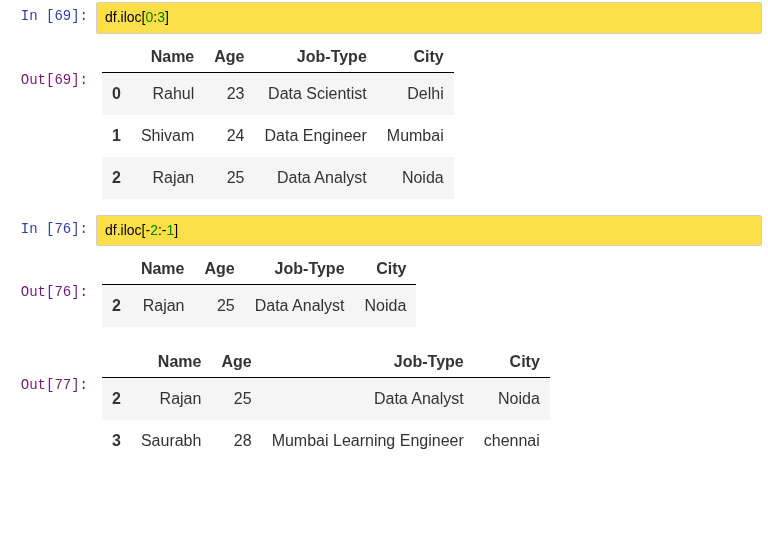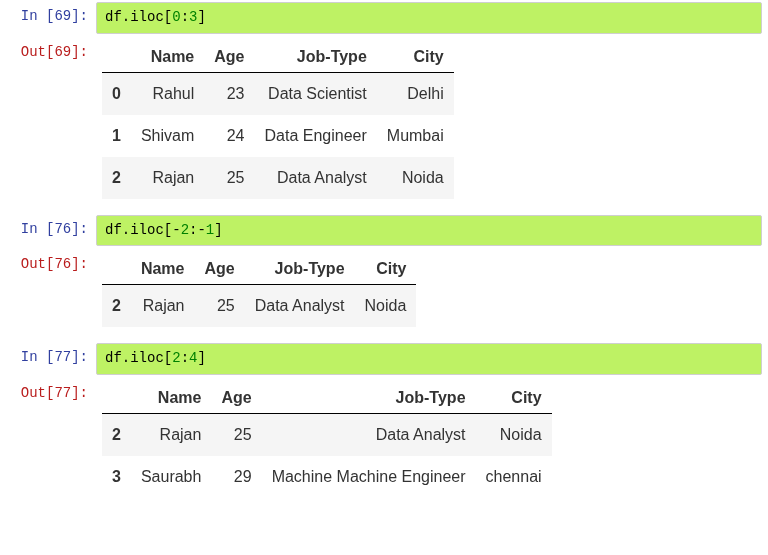--- a/index.html
+++ b/index.html
@@ -21,28 +21,28 @@
     min-width: 92px;
     text-align: right;
     font-family: Liberation Mono, monospace;
     font-size: 14px;
     padding: 6px 8px 0 0;
     line-height: 1.25;
     box-sizing: border-box;
     white-space: pre;
   }
   .in-prompt  { color: #303F9F; }
-  .out-prompt { color: #b91c1c; }
+  .out-prompt { color: #701a75; margin-top: 28px; }
   .input-area {
     flex: 1;
     border: 1px solid #cfcfcf;
-    background: #bef264;
+    background: #fde047;
     border-radius: 2px;
     padding: 6px 8px;
-    font-family: Liberation Mono, monospace;
+    font-family: Liberation Sans, sans-serif;
     font-size: 14px;
     line-height: 1.25;
     white-space: pre;
     overflow-x: auto;
     margin-right: 6px;
   }
   .code-plain  { color: #000; }
   .code-num    { color: #008000; }  
 
   .output-area {
@@ -146,24 +146,20 @@
               <td>Rajan</td>
               <td>25</td>
               <td>Data Analyst</td>
               <td>Noida</td>
             </tr>
           </tbody>
         </table>
       </div>
     </div>
     <div class="cell">
-      <div class="prompt in-prompt">In [77]:</div>
-      <div class="input-area"><span class="code-plain">df</span><span class="code-plain">.</span><span class="code-plain">iloc</span><span class="code-plain">[</span><span class="code-num">2</span><span class="code-plain">:</span><span class="code-num">4</span><span class="code-plain">]</span></div>
-    </div>
-    <div class="cell">
       <div class="prompt out-prompt">Out[77]:</div>
       <div class="output-area">
         <table class="dataframe">
           <thead>
             <tr>
               <th></th>
               <th>Name</th>
               <th>Age</th>
               <th>Job-Type</th>
               <th>City</th>
@@ -173,21 +169,21 @@
             <tr>
               <th>2</th>
               <td>Rajan</td>
               <td>25</td>
               <td>Data Analyst</td>
               <td>Noida</td>
             </tr>
             <tr>
               <th>3</th>
               <td>Saurabh</td>
-              <td>29</td>
-              <td>Machine Machine Engineer</td>
+              <td>28</td>
+              <td>Mumbai Learning Engineer</td>
               <td>chennai</td>
             </tr>
           </tbody>
         </table>
       </div>
     </div>
   </div>
 
 </body></html>

